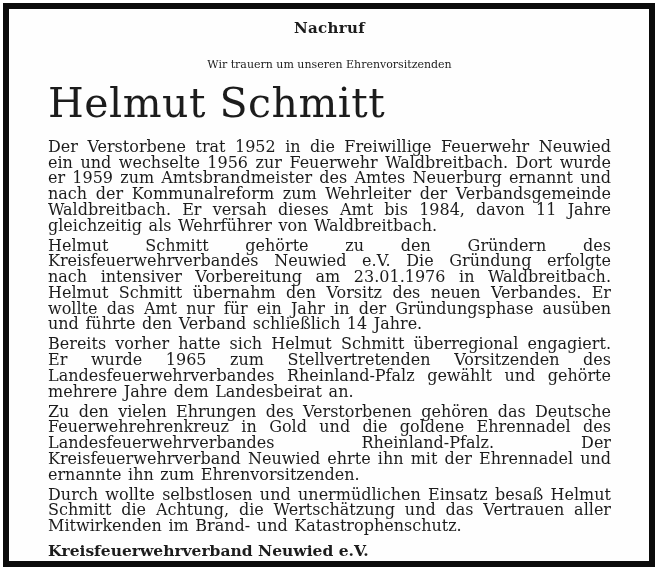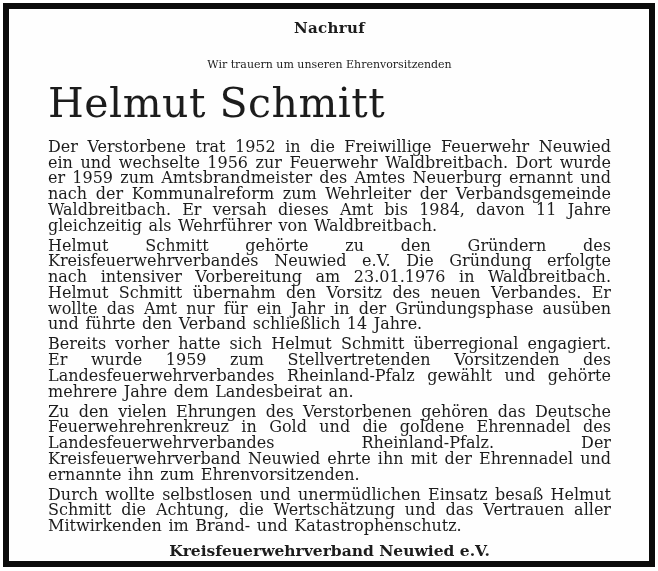--- a/index.html
+++ b/index.html
@@ -53,21 +53,20 @@
     letter-spacing: 0.5px;
   }
   .body-text p {
     font-size: 16px;
     line-height: 15.7px;
     text-align: justify;
     margin: 0 0 4.5px 0;
     word-spacing: 1.5px;
   }
   .signature {
-    text-align: center;
     font-weight: bold;
   }
   .signature .org {
     font-size: 15.5px;
     line-height: 18px;
     margin: 8px 0 0 0;
   }
 </style>
 </head>
 <body>
@@ -77,21 +76,21 @@
 
     <p class="kicker">Nachruf</p>
 
     <p class="intro">Wir trauern um unseren Ehrenvorsitzenden</p>
 
     <h1 class="headline">Helmut Schmitt</h1>
 
     <div class="body-text">
       <p>Der Verstorbene trat 1952 in die Freiwillige Feuerwehr Neuwied ein und wechselte 1956 zur Feuerwehr Waldbreitbach. Dort wurde er 1959 zum Amtsbrandmeister des Amtes Neuerburg ernannt und nach der Kommunalreform zum Wehrleiter der Verbandsgemeinde Waldbreitbach. Er versah dieses Amt bis 1984, davon 11 Jahre gleichzeitig als Wehrführer von Waldbreitbach.</p>
       <p>Helmut Schmitt gehörte zu den Gründern des Kreisfeuerwehrverbandes Neuwied e.V. Die Gründung erfolgte nach intensiver Vorbereitung am 23.01.1976 in Waldbreitbach. Helmut Schmitt übernahm den Vorsitz des neuen Verbandes. Er wollte das Amt nur für ein Jahr in der Gründungsphase ausüben und führte den Verband schließlich 14 Jahre.</p>
-      <p>Bereits vorher hatte sich Helmut Schmitt überregional engagiert. Er wurde 1959 zum Stellvertretenden Vorsitzenden des Landesfeuerwehrverbandes Rheinland-Pfalz gewählt und gehörte mehrere Jahre dem Landesbeirat an.</p>
+      <p>Bereits vorher hatte sich Helmut Schmitt überregional engagiert. Er wurde 1965 zum Stellvertretenden Vorsitzenden des Landesfeuerwehrverbandes Rheinland-Pfalz gewählt und gehörte mehrere Jahre dem Landesbeirat an.</p>
       <p>Zu den vielen Ehrungen des Verstorbenen gehören das Deutsche Feuerwehrehrenkreuz in Gold und die goldene Ehrennadel des Landesfeuerwehrverbandes Rheinland-Pfalz. Der Kreisfeuerwehrverband Neuwied ehrte ihn mit der Ehrennadel und ernannte ihn zum Ehrenvorsitzenden.</p>
       <p>Durch wollte selbstlosen und unermüdlichen Einsatz besaß Helmut Schmitt die Achtung, die Wertschätzung und das Vertrauen aller Mitwirkenden im Brand- und Katastrophenschutz.</p>
     </div>
 
     <div class="signature">
       <p class="org">Kreisfeuerwehrverband Neuwied e.V.</p>
 
     </div>
 
   </div>

